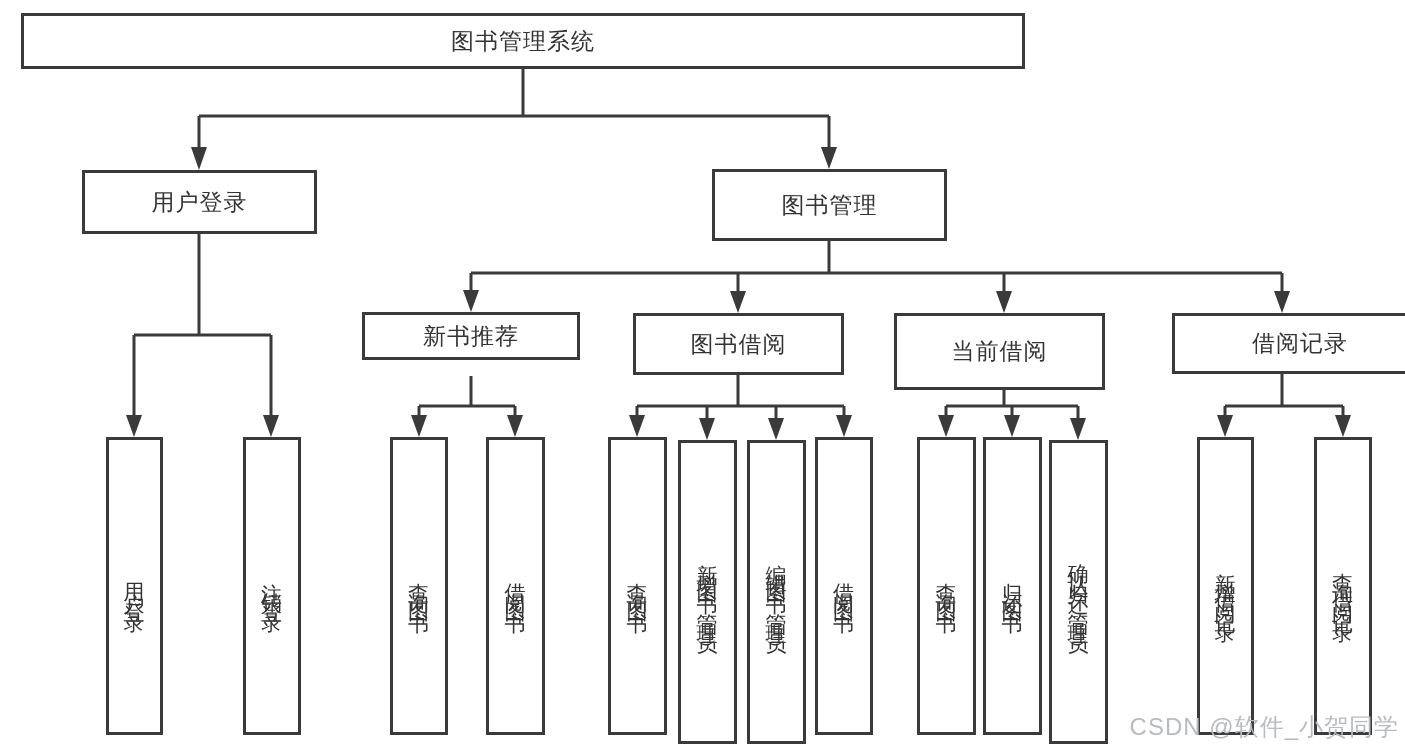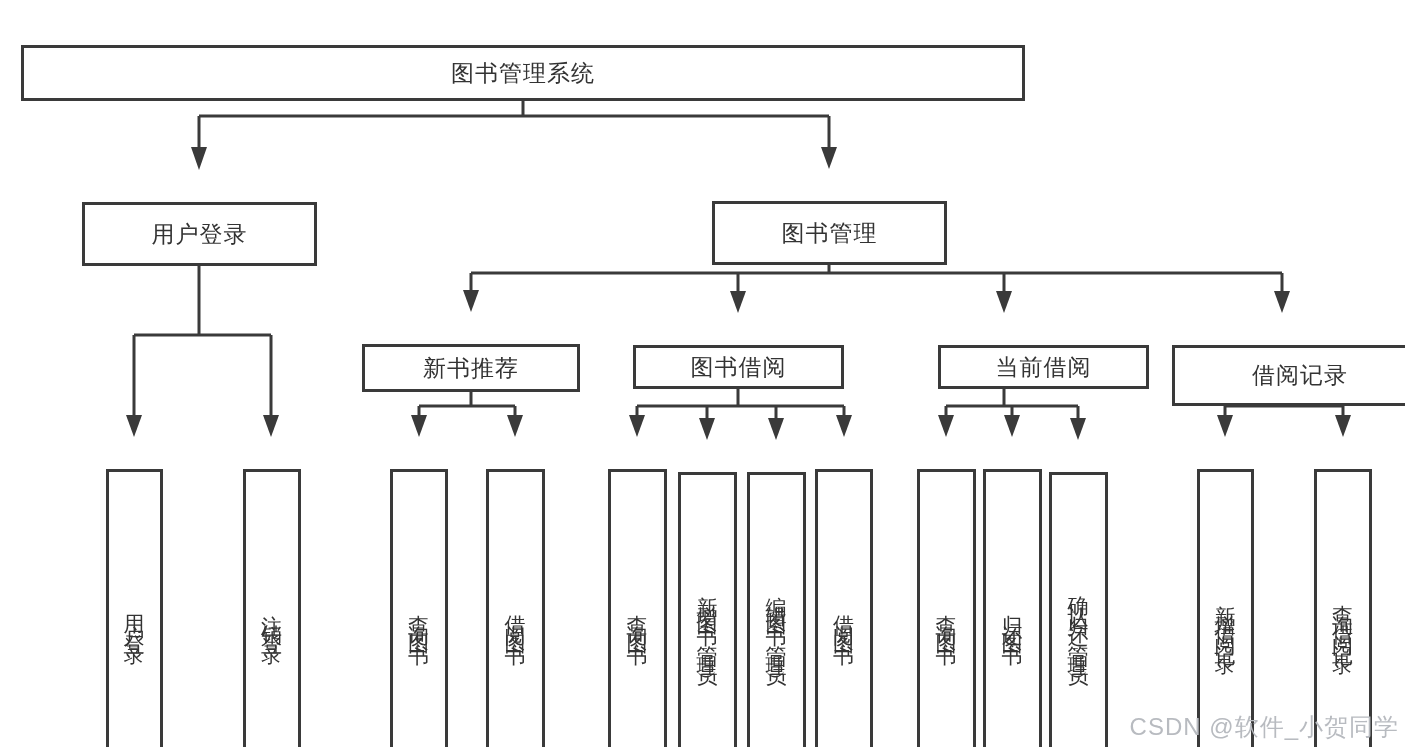--- a/index.html
+++ b/index.html
@@ -17,21 +17,20 @@
     position:absolute;
     box-sizing:border-box;
     background:#ffffff;
     border:3px solid #3a3a3a;
     color:#333333;
     display:flex;align-items:center;justify-content:center;
     z-index:1;
     font-size:23px;
     letter-spacing:1px;
     text-align:left;
-    margin-top:32px;
   }
   .leaf{
     writing-mode:vertical-rl;
     text-orientation:mixed;
     font-size:21px;
     letter-spacing:10px;
     line-height:1;
   }
   .watermark{
     position:absolute;
@@ -94,25 +93,25 @@
     <g>
       <path d="M1282,374 V406 M1225,406 H1343 M1225,406 V416 M1343,406 V416"></path>
       <polygon points="1217,415 1233,415 1225,437"></polygon>
       <polygon points="1335,415 1351,415 1343,437"></polygon>
     </g>
   </svg>
 
   <div class="node" style="left:21px;top:13px;width:1004px;height:56px;">图书管理系统</div>
 
   <div class="node" style="left:82px;top:170px;width:235px;height:64px;">用户登录</div>
-  <div class="node" style="left:712px;top:169px;width:235px;height:64px;">图书管理</div>
+  <div class="node" style="left:712px;top:169px;width:235px;height:72px;">图书管理</div>
 
   <div class="node" style="left:362px;top:312px;width:218px;height:48px;">新书推荐</div>
-  <div class="node" style="left:633px;top:313px;width:211px;height:44px;">图书借阅</div>
-  <div class="node" style="left:938px;top:313px;width:211px;height:44px;">当前借阅</div>
+  <div class="node" style="left:633px;top:313px;width:211px;height:62px;">图书借阅</div>
+  <div class="node" style="left:894px;top:313px;width:211px;height:77px;">当前借阅</div>
   <div class="node" style="left:1172px;top:313px;width:256px;height:61px;">借阅记录</div>
 
   <div class="node leaf" style="left:106px;top:437px;width:57px;height:298px;">用户登录</div>
   <div class="node leaf" style="left:243px;top:437px;width:58px;height:298px;">注销登录</div>
 
   <div class="node leaf" style="left:390px;top:437px;width:58px;height:298px;">查询图书</div>
   <div class="node leaf" style="left:486px;top:437px;width:59px;height:298px;">借阅图书</div>
 
   <div class="node leaf" style="left:608px;top:437px;width:59px;height:298px;">查询图书</div>
   <div class="node leaf" style="left:678px;top:440px;width:59px;height:304px;">新增图书（管理员）</div>

